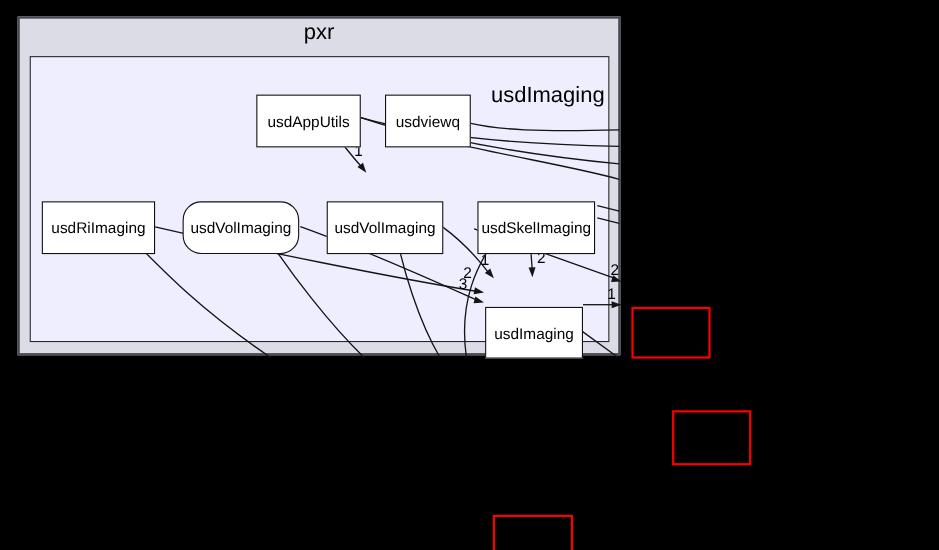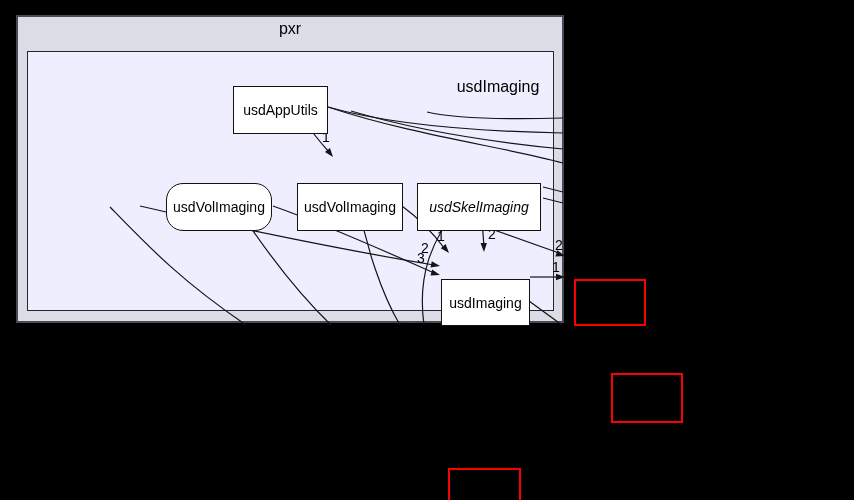--- a/index.html
+++ b/index.html
@@ -15,21 +15,21 @@
     background:var(--outer-fill,#dcdce6);
     border:2px solid var(--outer-border,#4a4a55);
   }
   #inner-cluster{
     position:absolute;left:27px;top:51px;width:527px;height:260px;
     box-sizing:border-box;
     background:var(--inner-fill,#eeeeff);
     border:1px solid var(--inner-border,#26262b);
   }
   .cluster-label{
-    position:absolute;font-size:16px;line-height:14px;
+    position:absolute;font-size:20px;line-height:14px;
     color:var(--text,#000);text-align:center;z-index:2;cursor:pointer;
   }
   #pxr-label{left:16px;top:22px;width:548px;}
   #inner-label{left:438px;top:80px;width:120px;}
   #edges{position:absolute;left:0;top:0;z-index:3;pointer-events:none;}
   #nodes-layer{position:absolute;left:0;top:0;width:100%;height:100%;z-index:4;margin-top:24px;}
   .node{
     position:absolute;box-sizing:border-box;
     background:var(--node-fill,#fff);
     border:1px solid var(--node-border,#111);
@@ -80,21 +80,23 @@
       <path d="M543,198 L563,203" fill="none" stroke="#141414" stroke-width="1.2"></path>
       <path d="M110,207 C148,246 180,280 246,325" fill="none" stroke="#141414" stroke-width="1.2"></path>
       <path d="M237,207 C265,250 300,295 331,325" fill="none" stroke="#141414" stroke-width="1.2"></path>
       <path d="M359,207 C366,245 381,293 400,325" fill="none" stroke="#141414" stroke-width="1.2"></path>
       <path d="M458,207 C432,240 417,275 424,325" fill="none" stroke="#141414" stroke-width="1.2"></path>
       <path d="M485,303 L485,325" fill="none" stroke="#141414" stroke-width="1.2"></path>
       <path d="M529,301 L562,325" fill="none" stroke="#141414" stroke-width="1.2"></path>
     </svg>
   <div id="nodes-layer">
       <div class="node" style="left: 233px; top: 62px; width: 95px; height: 48px;">usdAppUtils</div>
+      <div class="node" style="left: 350px; top: 62px; width: 78px; height: 48px;">usdviewq</div>
+      <div class="node" style="left: 38px; top: 159px; width: 103px; height: 48px;">usdRiImaging</div>
       <div class="node" style="left: 166px; top: 159px; width: 106px; height: 48px; border-radius: 17px;">usdVolImaging</div>
       <div class="node" style="left: 297px; top: 159px; width: 106px; height: 48px;">usdVolImaging</div>
-      <div class="node" style="left: 417px; top: 159px; width: 124px; height: 48px; font-style: italic;">usdSkelImaging</div>
+      <div class="node" style="left: 434px; top: 159px; width: 107px; height: 48px;">usdSkelImaging</div>
       <div class="node" style="left: 441px; top: 255px; width: 89px; height: 47px;">usdImaging</div>
       <div class="node ext" style="left: 574px; top: 255px; width: 72px; height: 47px;"></div>
       <div class="node ext" style="left: 611px; top: 349px; width: 72px; height: 50px;"></div>
       <div class="node ext" style="left: 448px; top: 444px; width: 73px; height: 50px;"></div>
     </div>
 </div>
 
 </body></html>

